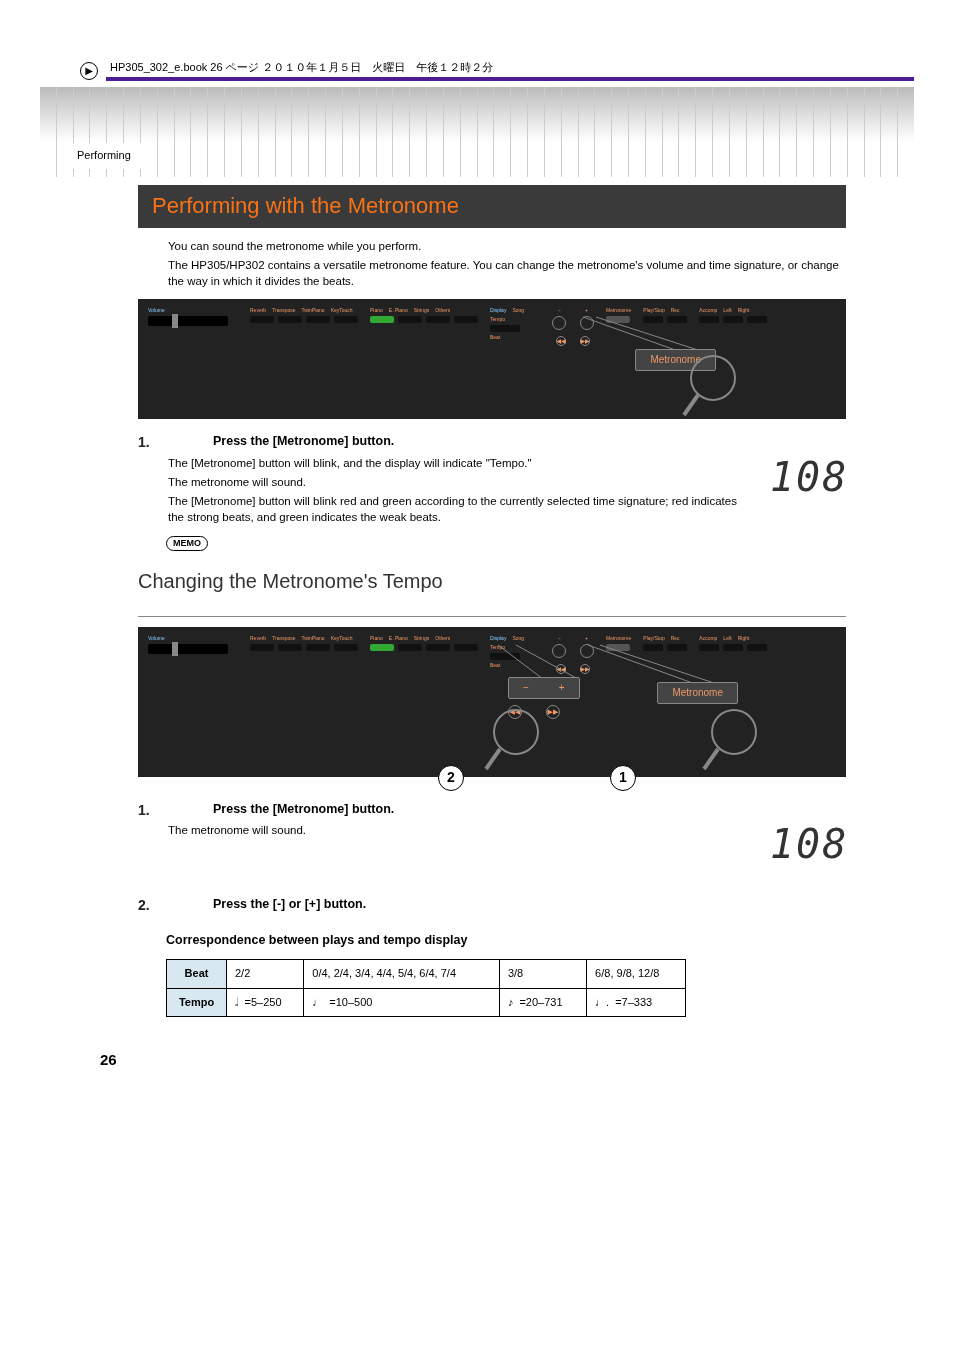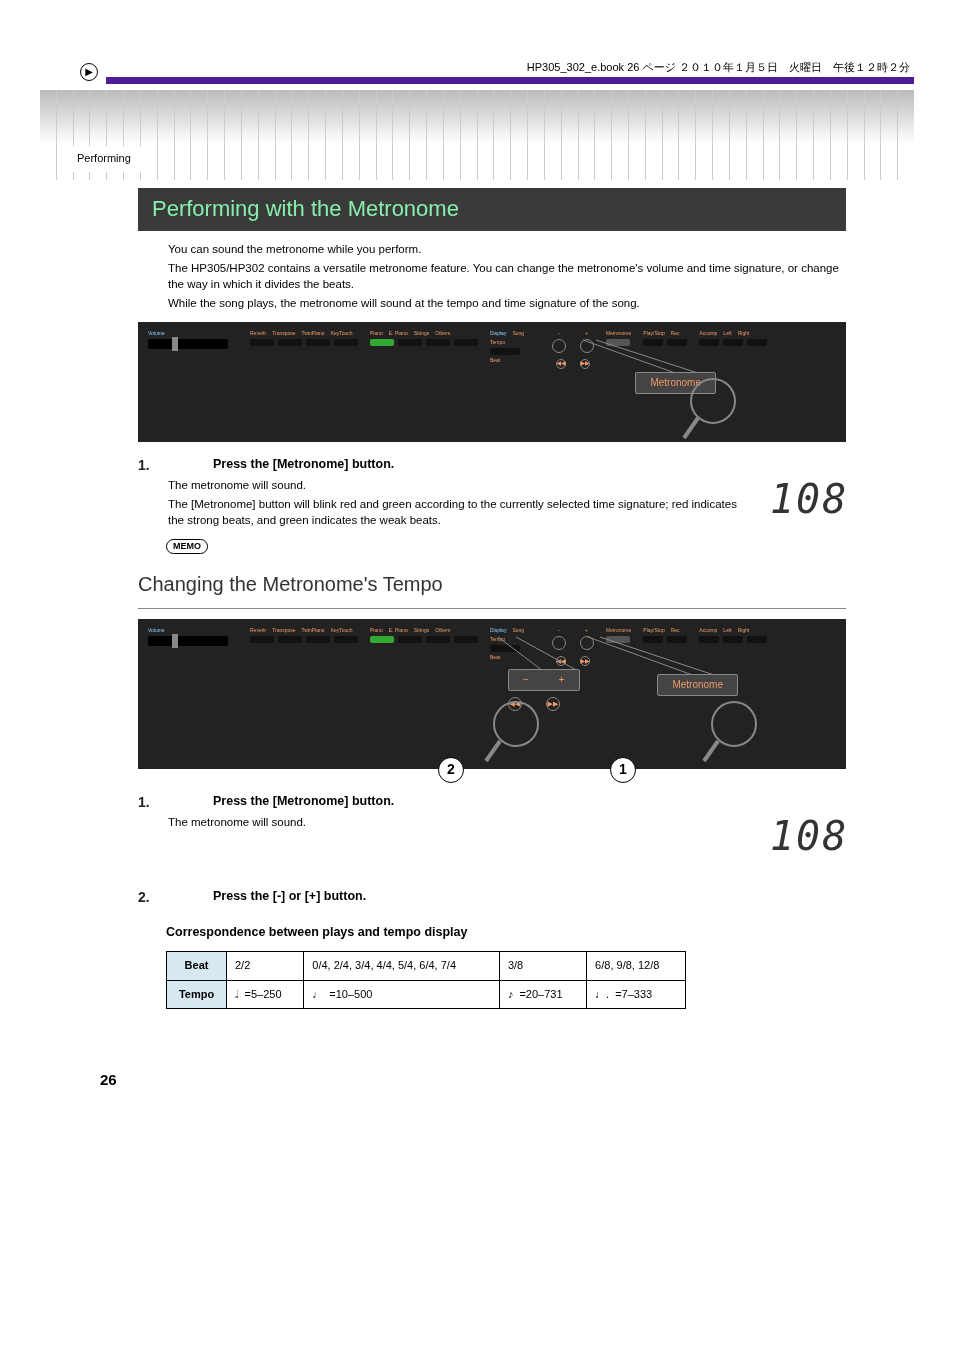--- a/index.html
+++ b/index.html
@@ -1,26 +1,26 @@
 <!DOCTYPE html>
 <html><head>
 <meta charset="utf-8">
 <style>
   * { box-sizing: border-box; margin: 0; padding: 0; }
   body { font-family: Arial, Helvetica, sans-serif; background: #fff; color: #000; width: 954px; margin: 0 auto; padding: 60px 40px 40px 40px; font-size: 12px; line-height: 1.4; }
   .header-bar { display: flex; align-items: center; gap: 8px; margin-bottom: 6px; padding-left: 40px; }
   .header-bar .arrow { width: 18px; height: 18px; border: 1px solid #000; border-radius: 50%; display: flex; align-items: center; justify-content: center; font-size: 10px; }
-  .file-info { border-bottom: 7px solid #4c1d95; font-size: 11px; padding: 0 4px 2px 4px; flex: 1; text-align: right; }
+  .file-info { border-bottom: 4px solid #4c1d95; font-size: 11px; padding: 0 4px 2px 4px; flex: 1; }
   .piano-banner { position: relative; height: 90px; margin-bottom: 8px; }
   .piano-keys { position: absolute; inset: 0; display: flex; }
   .piano-keys .white { flex: 1; border-left: 1px solid #ccc; background: linear-gradient(#bbb, #fff 60%); }
   .piano-keys .white:first-child { border-left: none; }
   .section-tab { position: absolute; left: 26px; top: 56px; background: #fff; border: 1px solid #fff; padding: 4px 10px; font-size: 11px; }
   .content { padding: 0 68px 0 98px; }
-  .section-title { background: #3a3a3a; color: #86efac; font-size: 22px; font-weight: 300; padding: 6px 14px; margin: 6px 0 10px 0; }
+  .section-title { background: #3a3a3a; color: #f97316; font-size: 22px; font-weight: 300; padding: 6px 14px; margin: 6px 0 10px 0; }
   .intro p { margin: 3px 0 3px 30px; font-size: 11.5px; }
   .control-panel { background: #222; margin: 10px 0 14px 0; padding: 8px 10px 0 10px; position: relative; height: 120px; }
   .panel-row { display: flex; gap: 12px; align-items: flex-start; }
   .panel-group { display: flex; flex-direction: column; gap: 2px; }
   .panel-labels { display: flex; gap: 6px; }
   .panel-labels span { font-size: 5px; color: #e96; }
   .panel-labels span.c { color: #8cf; }
   .panel-btns { display: flex; gap: 4px; }
   .pbtn { width: 24px; height: 7px; background: #111; border-radius: 2px; }
   .pbtn.w { background: #555; }
@@ -36,28 +36,28 @@
   .callout-box { background: #444; border: 1px solid #888; color: #e96; font-size: 10px; padding: 3px 14px; border-radius: 2px; }
   .callout-line { stroke: #888; stroke-width: 1; fill: none; }
   .step { display: flex; gap: 12px; margin: 10px 0 2px 0; }
   .step-num { font-weight: bold; font-size: 14px; min-width: 18px; color: #222; }
   .step-body { flex: 1; }
   .step-title { font-weight: bold; font-size: 12.5px; margin-bottom: 4px; margin-left: 45px; }
   .step-body p { margin: 3px 0; font-size: 11.5px; }
   .memo-row { display: flex; align-items: flex-start; gap: 10px; margin: 8px 0 8px 28px; }
   .memo-badge { border: 1.5px solid #000; border-radius: 10px; padding: 0 6px; font-size: 9px; font-weight: bold; }
   .display-108 { float: right; margin-left: 10px; }
-  .subsection { font-size: 20px; font-weight: 300; border-bottom: 1px solid #888; padding-bottom: 10px; margin: 16px 0 10px 0; color: #333; }
+  .subsection { font-size: 20px; font-weight: 300; border-bottom: 1px solid #888; padding-bottom: 21px; margin: 16px 0 10px 0; color: #333; }
   .step-circle { position: absolute; width: 26px; height: 26px; border: 1.5px solid #000; border-radius: 50%; display: flex; align-items: center; justify-content: center; font-weight: bold; font-size: 14px; background: #fff; }
   .table-title { font-weight: bold; font-size: 12.5px; margin: 14px 0 10px 0; }
   table.tempo { border-collapse: collapse; width: 520px; margin-left: 28px; font-size: 11px; }
   table.tempo th, table.tempo td { border: 1px solid #000; padding: 6px 8px; text-align: left; }
   table.tempo th { background: #d8e8f0; text-align: center; font-weight: bold; width: 60px; }
   .note-cell { display: flex; align-items: center; gap: 6px; }
-  .page-num { font-weight: bold; font-size: 15px; margin: 60px 0 0 60px; }
+  .page-num { font-weight: bold; font-size: 15px; margin: 32px 0 0 60px; }
   .panel2 { height: 150px; }
   .callout-svg { position: absolute; pointer-events: none; }
 </style>
 </head>
 <body>
 
 <div class="header-bar">
   <span class="arrow">▶</span>
   <div class="file-info">HP305_302_e.book 26 ページ ２０１０年１月５日　火曜日　午後１２時２分</div>
 </div>
@@ -120,21 +120,20 @@
   <div class="section-tab">Performing</div>
 </div>
 
 <div class="content">
 
   <div class="section-title">Performing with the Metronome</div>
 
   <div class="intro">
     <p>You can sound the metronome while you perform.</p>
     <p>The HP305/HP302 contains a versatile metronome feature. You can change the metronome's volume and time signature, or change the way in which it divides the beats.</p>
-    <p>While the song plays, the metronome will sound at the tempo and time signature of the song.</p>
   </div>
 
   <div class="control-panel">
     <div class="panel-row">
       <div class="panel-group" style="width:90px">
         <div class="panel-labels">
             <span class="c">Volume</span>
           </div>
         <div class="vol-slider"></div>
       </div>
@@ -235,20 +234,21 @@
   </div>
 
   <div class="step">
     <div class="step-num">1.</div>
     <div class="step-body">
       <div class="step-title">Press the [Metronome] button.</div>
       <svg class="display-108" width="80" height="44">
         <rect x="0" y="0" width="80" height="44" fill="#fff"></rect>
         <text x="4" y="36" font-family="monospace" font-size="40" fill="#333" letter-spacing="2" font-style="italic">108</text>
       </svg>
+      <p>The [Metronome] button will blink, and the display will indicate "Tempo."</p>
       <p>The metronome will sound.</p>
       <p>The [Metronome] button will blink red and green according to the currently selected time signature; red indicates the strong beats, and green indicates the weak beats.</p>
     </div>
   </div>
   <div class="memo-row">
     <span class="memo-badge">MEMO</span>
   </div>
 
   <div class="subsection">Changing the Metronome's Tempo</div>
 

